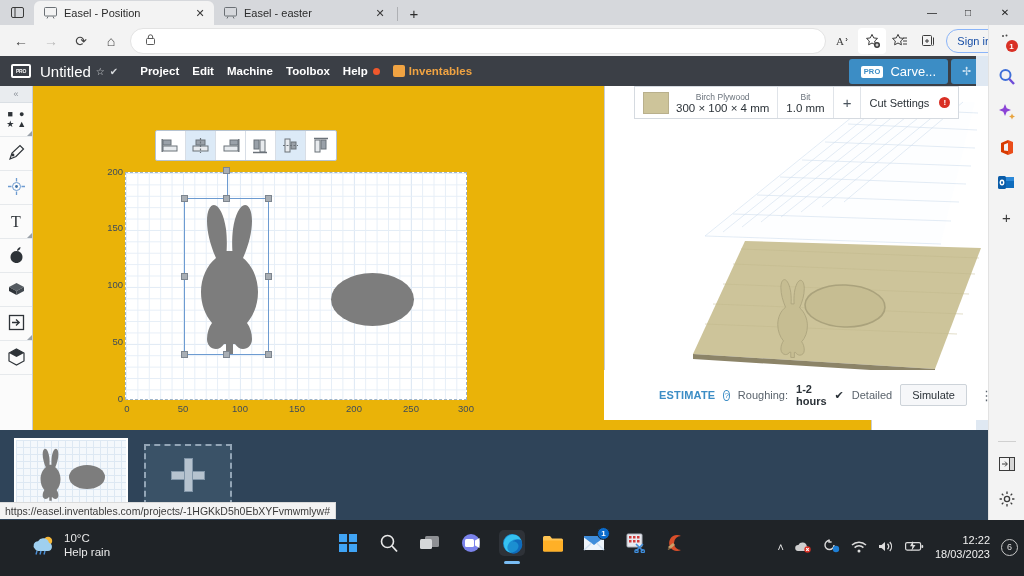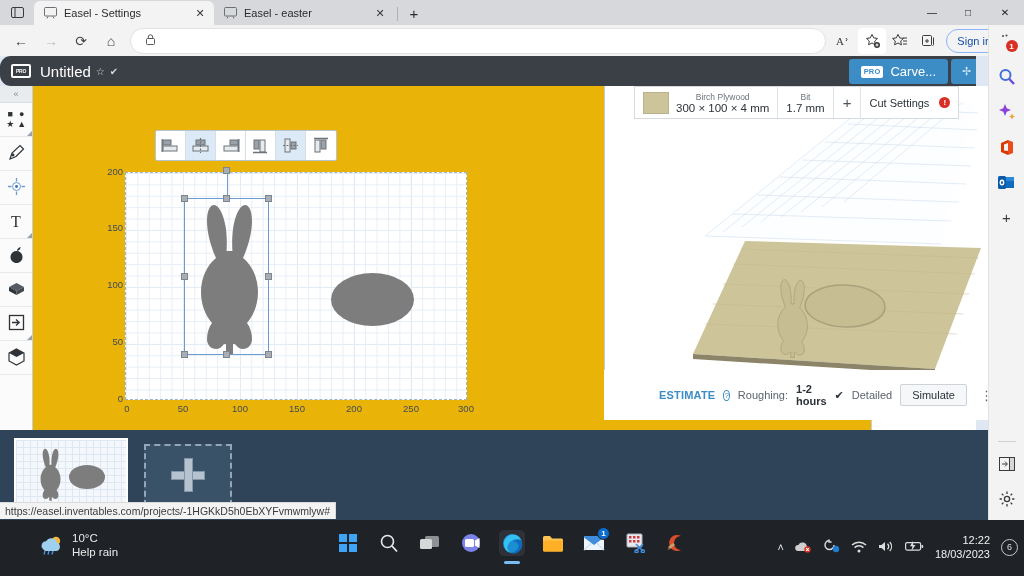--- a/index.html
+++ b/index.html
@@ -92,21 +92,21 @@
   }
   .signin .avatar {
     width: 18px; height: 18px; border-radius: 50%; background: #6e6e6e;
     display: flex; align-items: center; justify-content: center; color: #fff; font-size: 10px;
   }
 
   
   .easel { position: absolute; left: 0; top: 56px; width: 988px; height: 464px; background: #dfe8f2; }
   .easel-header {
     height: 30px; background: #3b3f46; display: flex; align-items: center;
-    color: #fff; position: relative; border-radius: 11px;
+    color: #fff; position: relative;
   }
   .easel-logo {
     width: 26px; height: 18px; margin: 0 6px 0 8px; position: relative;
     display: flex; align-items: center; justify-content: center;
   }
   .easel-logo .lg-box {
     width: 20px; height: 14px; border: 2px solid #fff; border-radius: 2px;
     display: flex; align-items: center; justify-content: center;
   }
   .easel-logo .lg-txt { font-size: 5px; font-weight: bold; letter-spacing: -0.2px; }
@@ -383,21 +383,21 @@
   }
   .er-spacer { flex: 1 1 auto; }
   .er-div { width: 18px; height: 1px; background: #d0d0d0; }
 
   
   .taskbar {
     position: absolute; left: 0; bottom: 0; width: 1024px; height: 56px;
     background: #1f2327;
   }
   .weather {
-    position: absolute; left: 38px; top: 12px; display: flex; align-items: center; gap: 8px;
+    position: absolute; left: 30px; top: 12px; display: flex; align-items: center; gap: 8px;
     color: #eaeaea;
   }
   .weather-ic { width: 26px; height: 22px; position: relative; }
   .w-temp { font-size: 11.5px; line-height: 13px; }
   .w-desc { font-size: 11.5px; line-height: 14px; }
   .tb-center {
     position: absolute; left: 50%; top: 10px; transform: translateX(-50%);
     display: flex; align-items: center; gap: 15px;
   }
   .tb-app { width: 26px; height: 26px; position: relative; display: flex; align-items: center; justify-content: center; }
@@ -436,21 +436,21 @@
           </svg>
       </div>
 
       <div class="tab active">
         <span class="tab-favicon">
           <svg width="13" height="12" viewBox="0 0 13 12">
               <rect x="0.5" y="0.5" width="12" height="8.5" rx="1" fill="none" stroke="#6b7075"></rect>
               <path d="M4 9.5 L3 11.5 M9 9.5 L10 11.5" stroke="#6b7075" stroke-width="1"></path>
             </svg>
         </span>
-        <span class="tab-title">Easel - Settings</span>
+        <span class="tab-title">Easel - Position</span>
         <span class="tab-close">✕</span>
       </div>
 
       <div class="tab inactive">
         <span class="tab-favicon">
           <svg width="13" height="12" viewBox="0 0 13 12">
               <rect x="0.5" y="0.5" width="12" height="8.5" rx="1" fill="none" stroke="#6b7075"></rect>
               <path d="M4 9.5 L3 11.5 M9 9.5 L10 11.5" stroke="#6b7075" stroke-width="1"></path>
             </svg>
         </span>
@@ -525,20 +525,32 @@
       <div class="easel-header">
         <div class="easel-logo">
           <div class="lg-box">
               <span class="lg-txt">PRO</span>
             </div>
         </div>
         <span class="proj-title">Untitled</span>
         <span class="title-ic">☆</span>
         <span class="title-ic">✔</span>
 
+        <div class="menu">
+          <span class="menu-item">Project</span>
+          <span class="menu-item">Edit</span>
+          <span class="menu-item">Machine</span>
+          <span class="menu-item">Toolbox</span>
+          <span class="menu-item">Help</span>
+          <span class="help-dot"></span>
+          <span class="inventables">
+            <span class="inv-cube"></span>
+            <span>Inventables</span>
+          </span>
+        </div>
 
         <div class="header-right">
           <div class="carve-btn">
             <span class="pro-badge">PRO</span>
             <span>Carve...</span>
           </div>
           <div class="jog-btn">✢</div>
         </div>
       </div>
 
@@ -861,21 +873,21 @@
       <div class="matbar" style="position:static">
         <div class="mat-cell" style="flex-direction:row;gap:7px">
           <span class="mat-swatch"></span>
           <span style="display:flex;flex-direction:column;align-items:center">
             <span class="mat-sub">Birch Plywood</span>
             <span class="mat-main">300 × 100 × 4 mm</span>
           </span>
         </div>
         <div class="mat-cell">
           <span class="mat-sub">Bit</span>
-          <span class="mat-main">1.7 mm</span>
+          <span class="mat-main">1.0 mm</span>
         </div>
         <div class="mat-cell" style="padding:0">
           <span class="mat-plus">+</span>
         </div>
         <div class="mat-cell" style="flex-direction:row;gap:10px">
           <span class="cutset">Cut Settings</span>
           <span class="warn-dot">!</span>
         </div>
       </div>
     </div>

